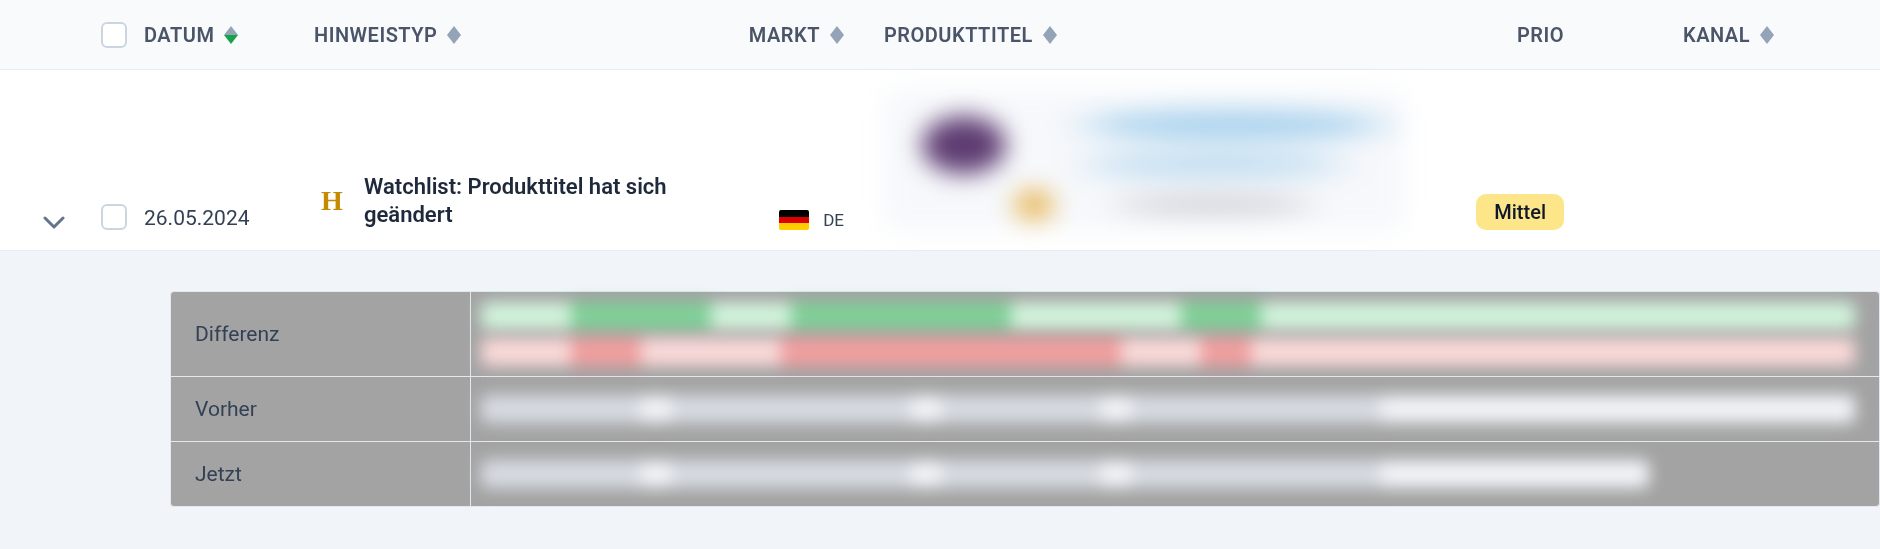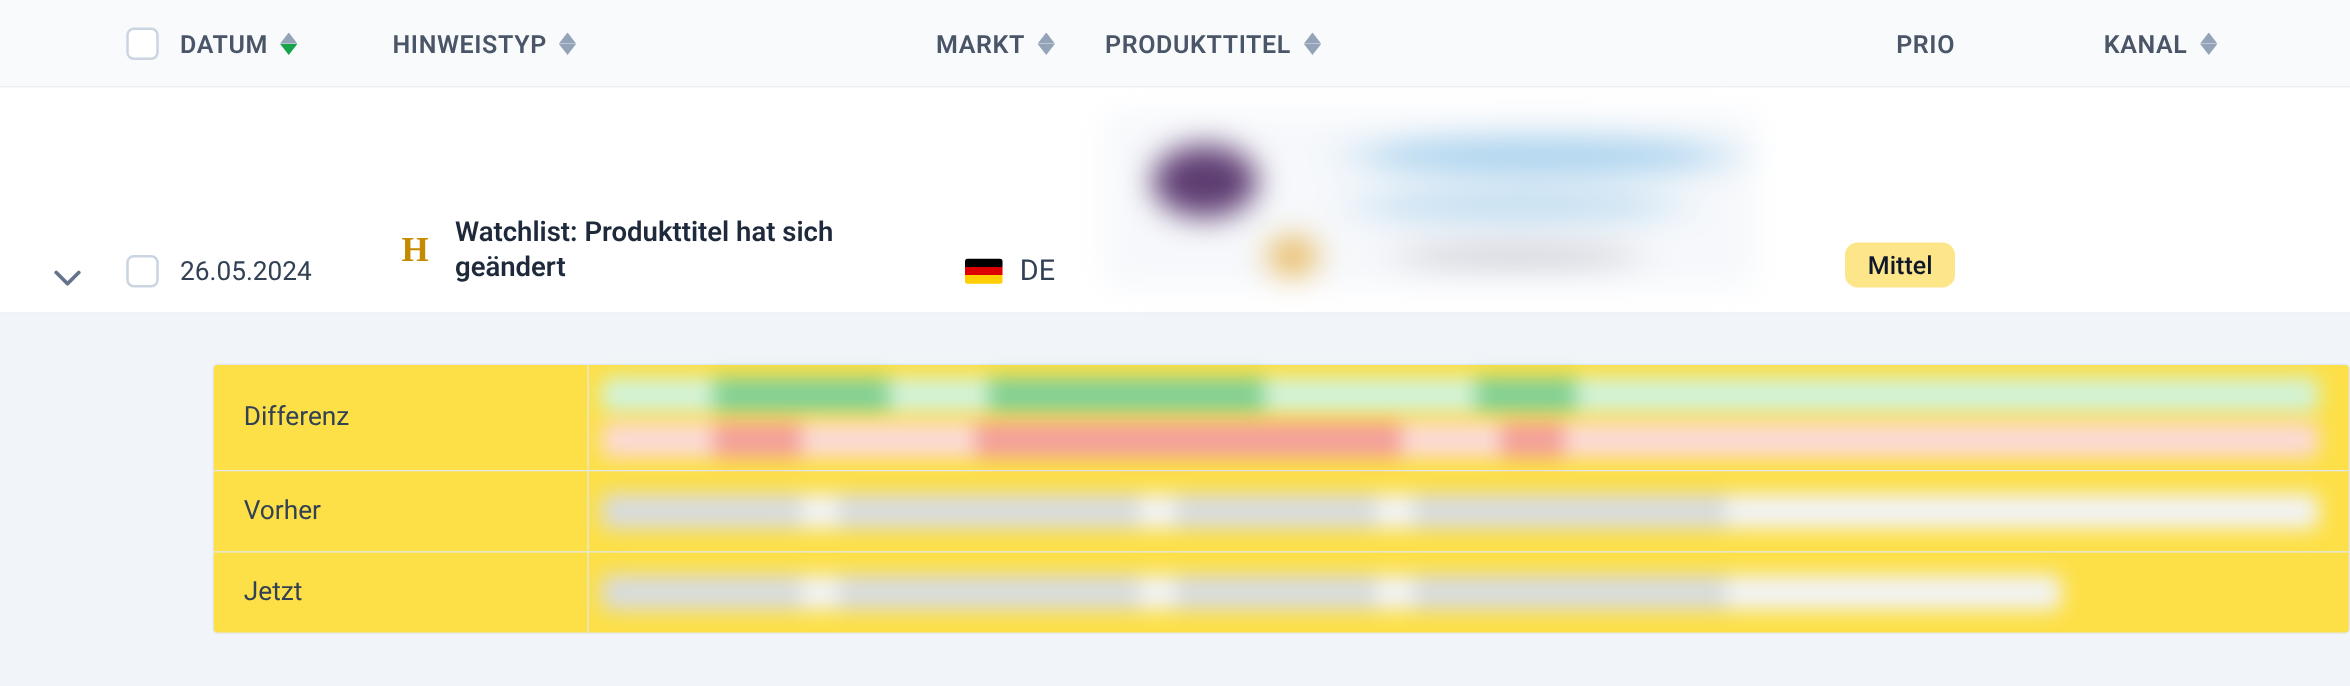--- a/index.html
+++ b/index.html
@@ -86,21 +86,21 @@
     line-height: 1.3;
     max-width: 320px;
   }
 
   .flag-de {
     width: 30px; height: 20px;
     background: linear-gradient(to bottom,
       #000 0 33.33%, #dd0000 33.33% 66.66%, #ffce00 66.66% 100%);
     border-radius: 2px;
   }
-  .market-code { font-size: 23px; }
+  .market-code { font-size: 17px; }
 
   .title-blur {
     width: 560px; height: 140px; border-radius: 10px;
     background:
       radial-gradient(80px 55px at 80px 55px, #5e3c72 0 50%, transparent 55%),
       radial-gradient(300px 30px at 350px 35px, #a9d2ee 0 40%, transparent 60%),
       radial-gradient(260px 25px at 330px 75px, #bfdcf0 0 40%, transparent 60%),
       radial-gradient(40px 30px at 150px 115px, #e8b85a 0 40%, transparent 60%),
       radial-gradient(200px 18px at 330px 115px, #cfcfd6 0 40%, transparent 60%),
       #f6f8fb;
@@ -121,21 +121,21 @@
 
   
   .detail {
     background: #f1f5f9;
     padding: 40px 0 60px 170px;
   }
   .detail-table {
     border: 1px solid #e2e8f0;
     border-radius: 4px;
     overflow: visible;
-    background: #fde047;
+    background: #a3a3a3;
   }
   .detail-row {
     display: flex;
     align-items: stretch;
     border-bottom: 1px solid #e2e8f0;
   }
   .detail-row:last-child { border-bottom: none; }
   .detail-label {
     width: 300px;
     padding: 20px 24px;

